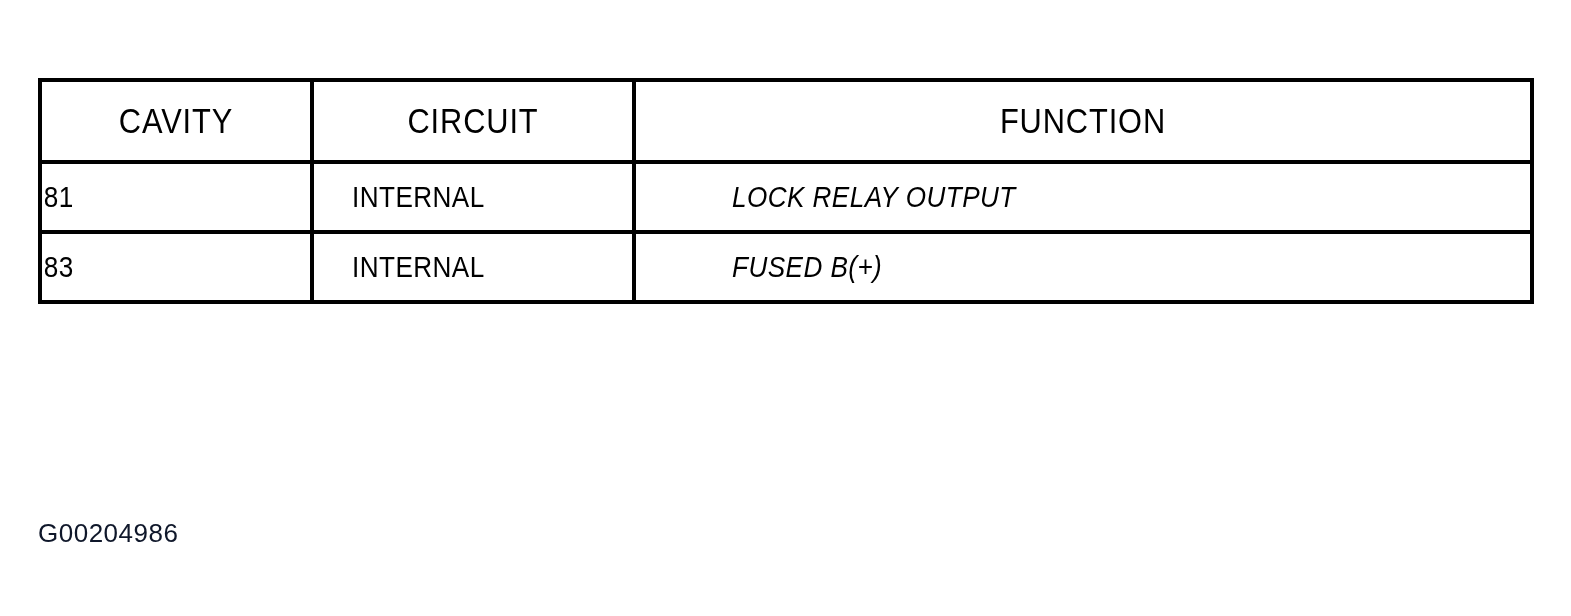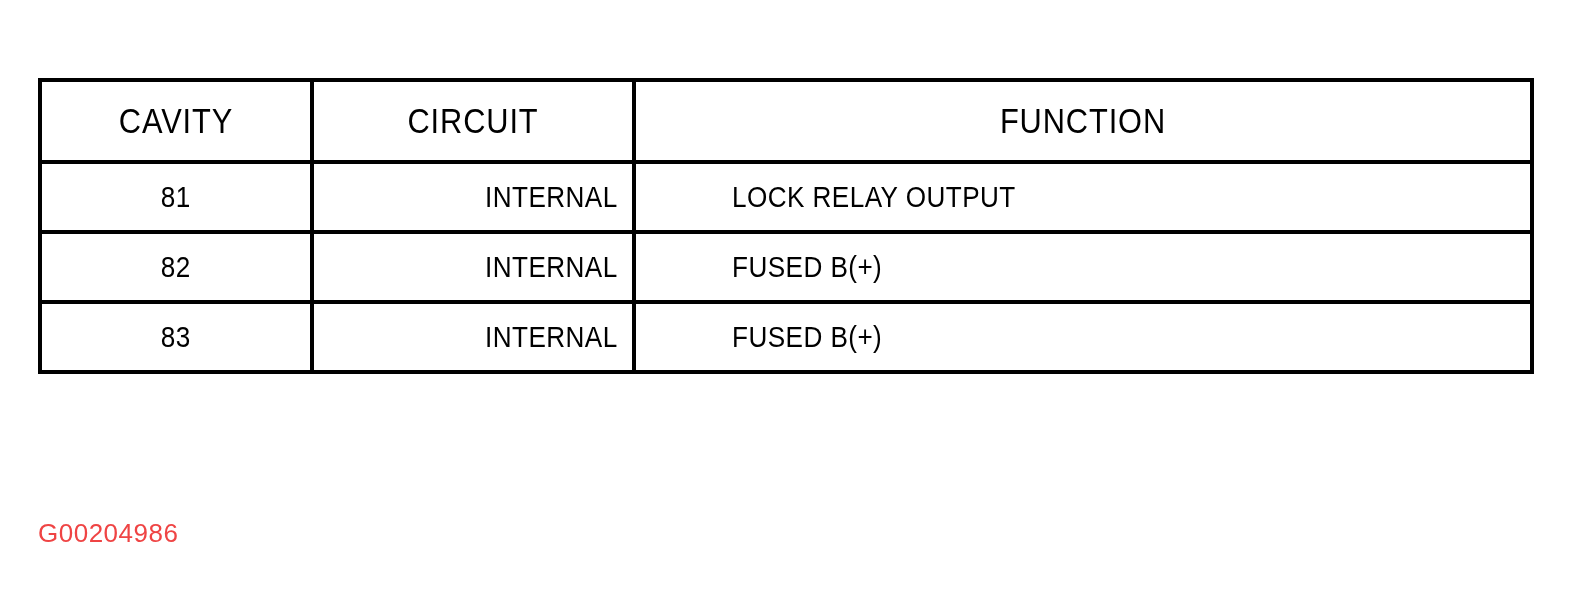--- a/index.html
+++ b/index.html
@@ -67,55 +67,56 @@
   }
 
   
   .data-row td {
     height: 66px;
     font-size: 29px;
     font-weight: normal;
     letter-spacing: 0.5px;
   }
   .cell-cavity {
-    text-align: center;
+    text-align: left;
   }
   .cell-cavity .cell-text {
     display: inline-block;
     transform: scaleX(0.9);
   }
   .cell-circuit {
-    text-align: right;
+    text-align: left;
   }
   .cell-circuit .cell-text {
     display: inline-block;
     margin-left: 38px;
     transform: scaleX(0.9);
     transform-origin: left center;
     white-space: nowrap;
   }
   .cell-function {
     text-align: left;
+    font-style: italic;
   }
   .cell-function .cell-text {
     display: inline-block;
     margin-left: 96px;
     transform: scaleX(0.9);
     transform-origin: left center;
     white-space: nowrap;
   }
 
   
   .figure-caption {
     position: absolute;
     left: 38px;
     top: 518px;
     font-size: 26px;
     letter-spacing: 0.5px;
-    color: #ef4444;
+    color: #0f172a;
     white-space: nowrap;
   }
 </style>
 </head>
 <body>
 
 <div class="page">
 
   <table class="pinout-table">
     <colgroup>
@@ -143,31 +144,20 @@
         </td>
         <td class="cell-circuit">
           <span class="cell-text">INTERNAL</span>
         </td>
         <td class="cell-function">
           <span class="cell-text">LOCK RELAY OUTPUT</span>
         </td>
       </tr>
       <tr class="data-row">
         <td class="cell-cavity">
-          <span class="cell-text">82</span>
-        </td>
-        <td class="cell-circuit">
-          <span class="cell-text">INTERNAL</span>
-        </td>
-        <td class="cell-function">
-          <span class="cell-text">FUSED B(+)</span>
-        </td>
-      </tr>
-      <tr class="data-row">
-        <td class="cell-cavity">
           <span class="cell-text">83</span>
         </td>
         <td class="cell-circuit">
           <span class="cell-text">INTERNAL</span>
         </td>
         <td class="cell-function">
           <span class="cell-text">FUSED B(+)</span>
         </td>
       </tr>
     </tbody>

